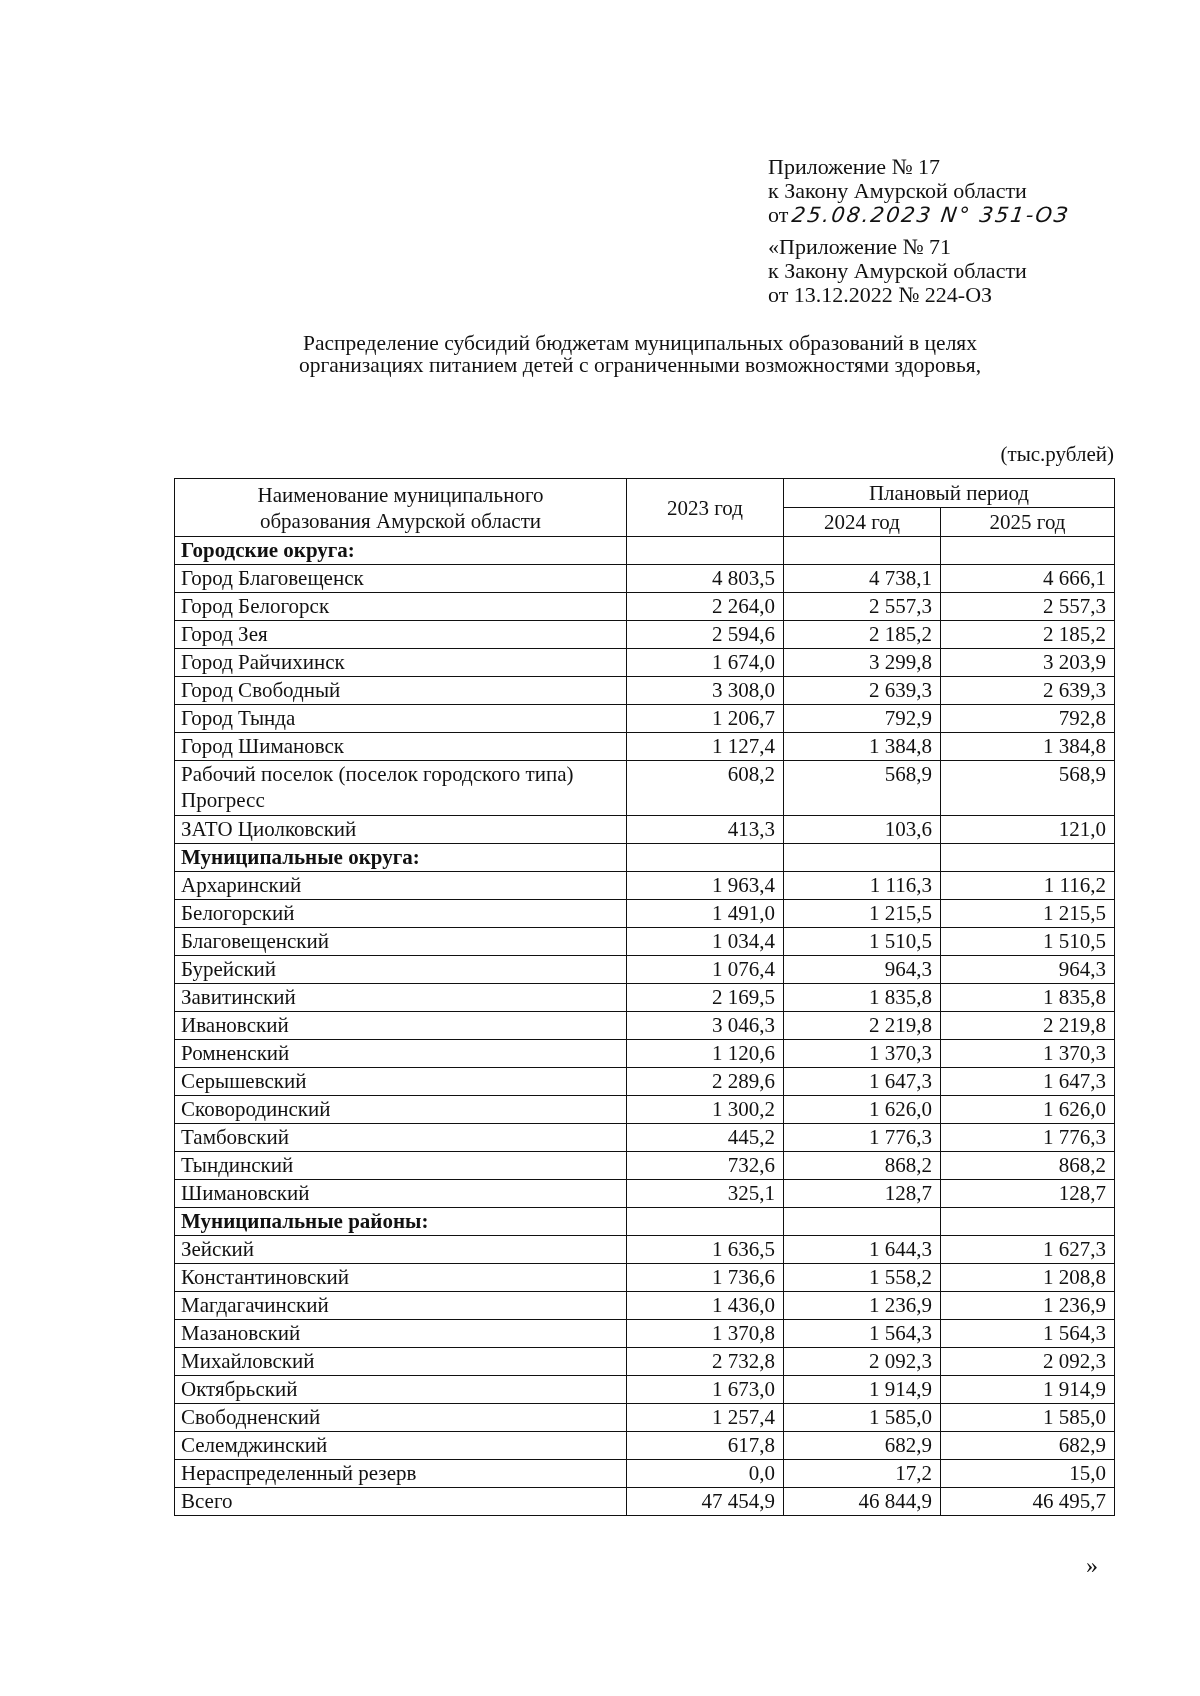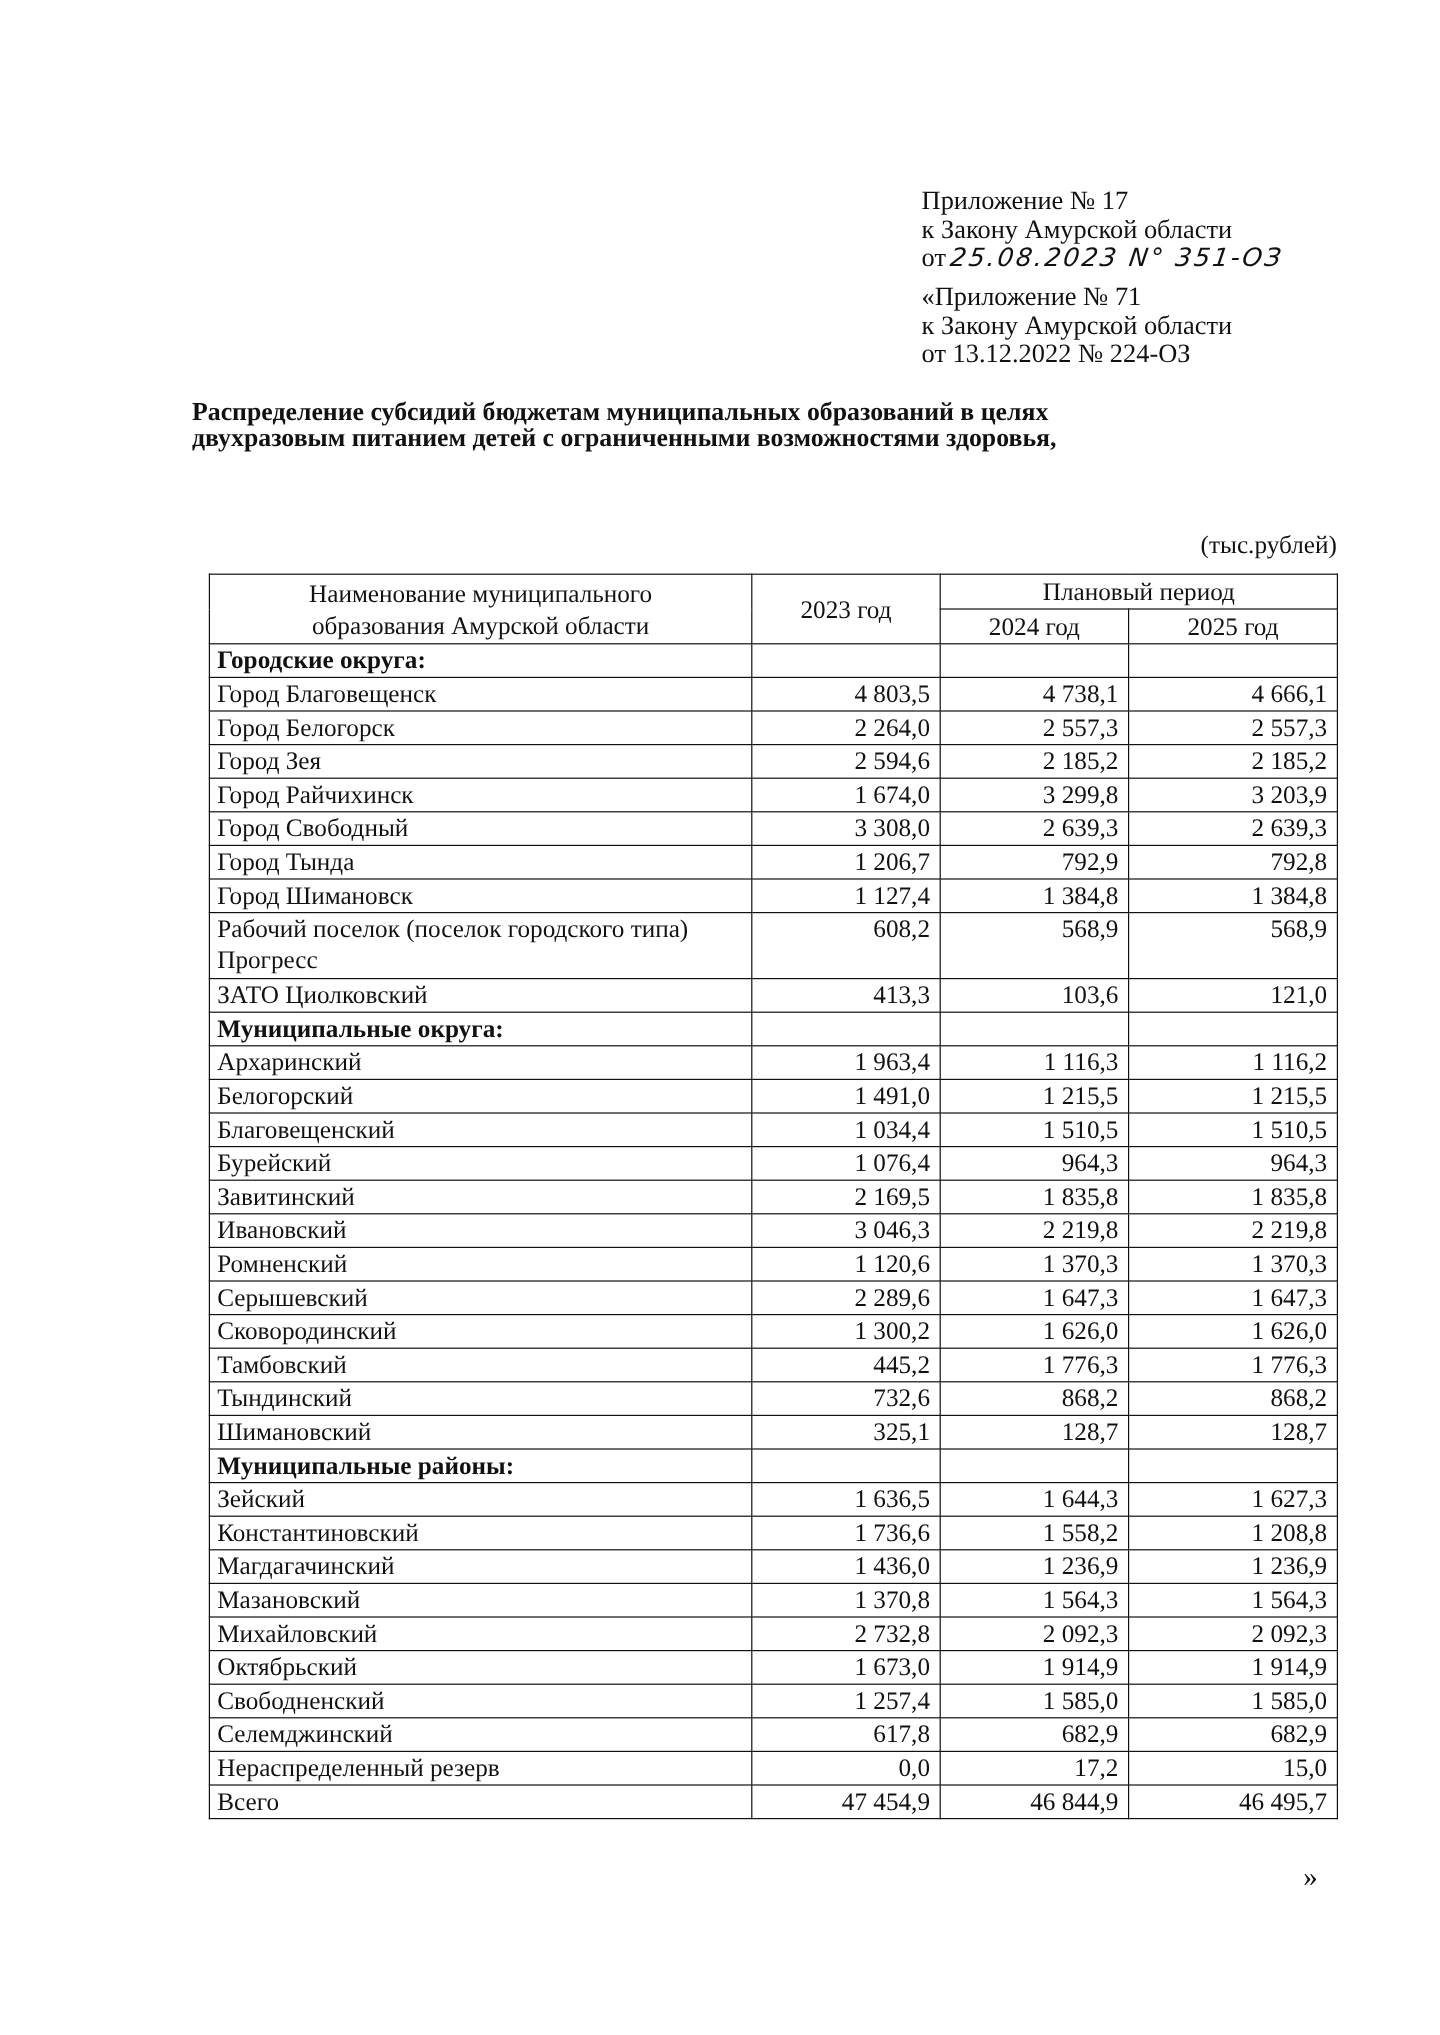--- a/index.html
+++ b/index.html
@@ -12,21 +12,21 @@
   }
   #appendix17 { top: 140px; margin-top: 15px; }
   #appendix71 { top: 235px; }
   .header-block div { white-space: nowrap; }
   .handwritten {
     font-family: "DejaVu Sans", sans-serif; font-style: italic; font-size: 21px;
     letter-spacing: 2px; transform: skewX(-8deg); display: inline-block; margin-left: 4px;
   }
   .title {
     position: absolute; left: 160px; width: 960px; top: 332px;
-    font-weight: bold; font-size: 21.5px; line-height: 22px;
+    text-align: center; font-weight: normal; font-size: 21.5px; line-height: 22px;
   }
   .units {
     position: absolute; top: 442px; right: 86px; font-size: 21px;
   }
   table.grid {
     position: absolute; left: 174px; top: 478px; width: 940px;
     border-collapse: collapse; font-size: 21px; table-layout: fixed; padding-left: 44px;
   }
   table.grid td, table.grid th {
     border: 1.5px solid #111; padding: 0 6px; height: 27px; line-height: 26px;
@@ -54,21 +54,21 @@
 </div>
 
 <div class="header-block" id="appendix71">
   <div>«Приложение № 71</div>
   <div>к Закону Амурской области</div>
   <div>от 13.12.2022 № 224-ОЗ</div>
 </div>
 
 <div class="title">
   <div>Распределение субсидий бюджетам муниципальных образований в целях</div>
-  <div>двухразовым питанием детей с ограниченными возможностями здоровья,</div>
+  <div>организациях питанием детей с ограниченными возможностями здоровья,</div>
 </div>
 
 <div class="units">(тыс.рублей)</div>
 
 <table class="grid">
   <colgroup>
     <col style="width:452px">
     <col style="width:157px">
     <col style="width:157px">
     <col style="width:174px">

